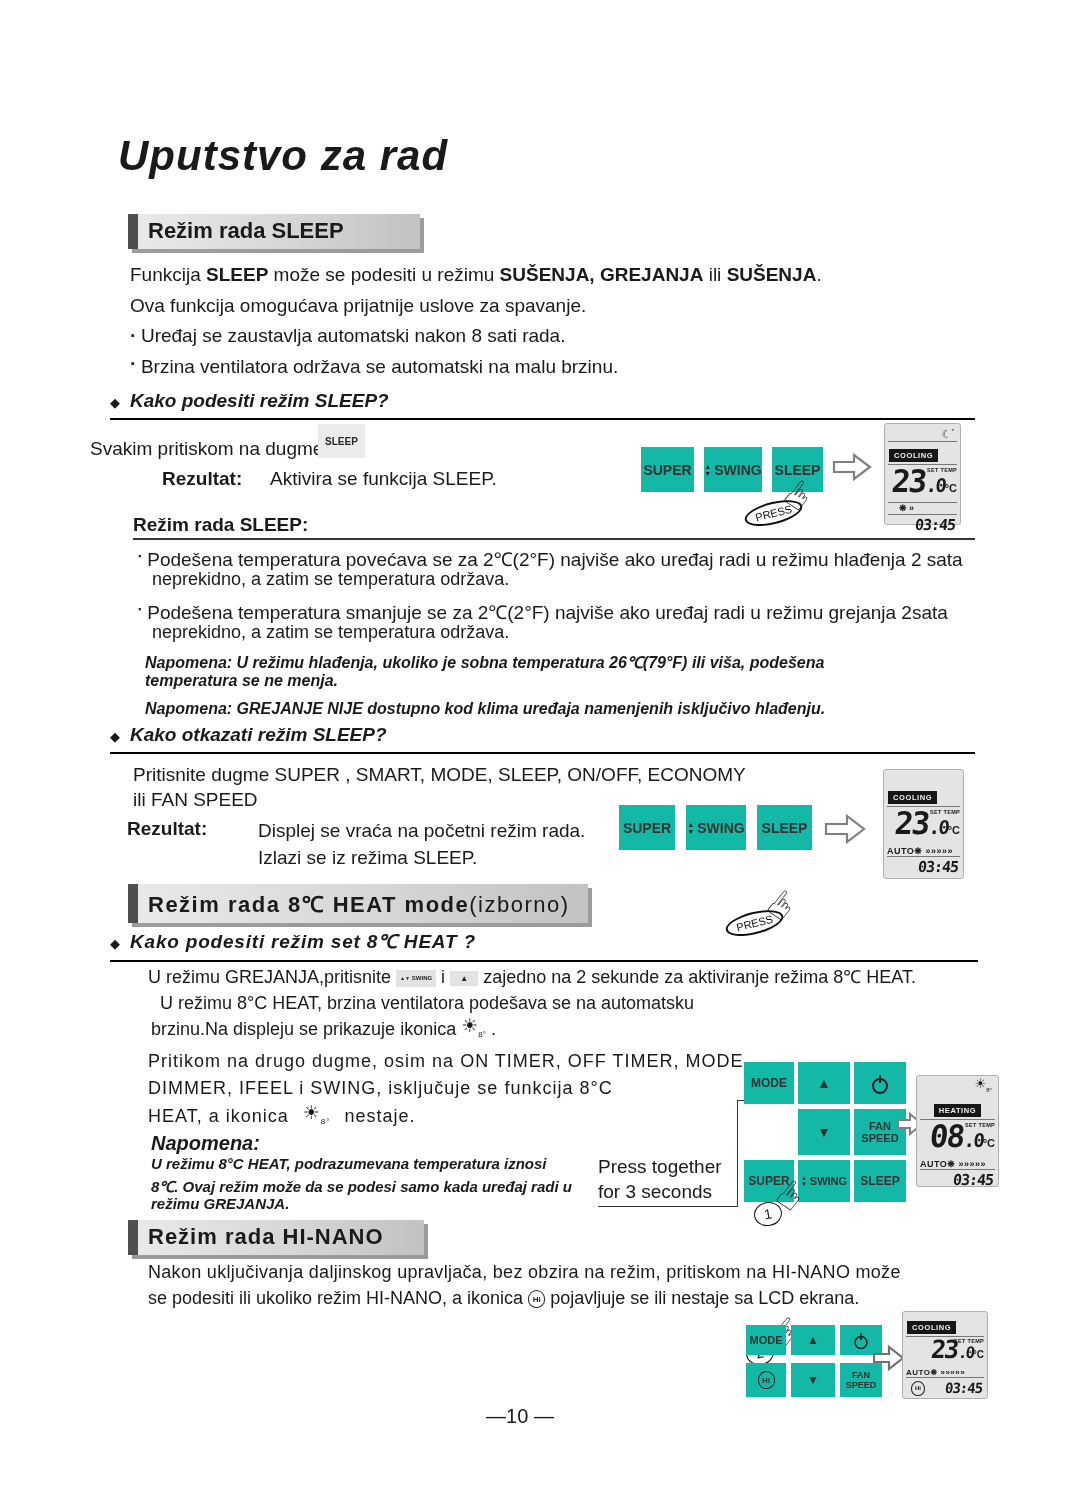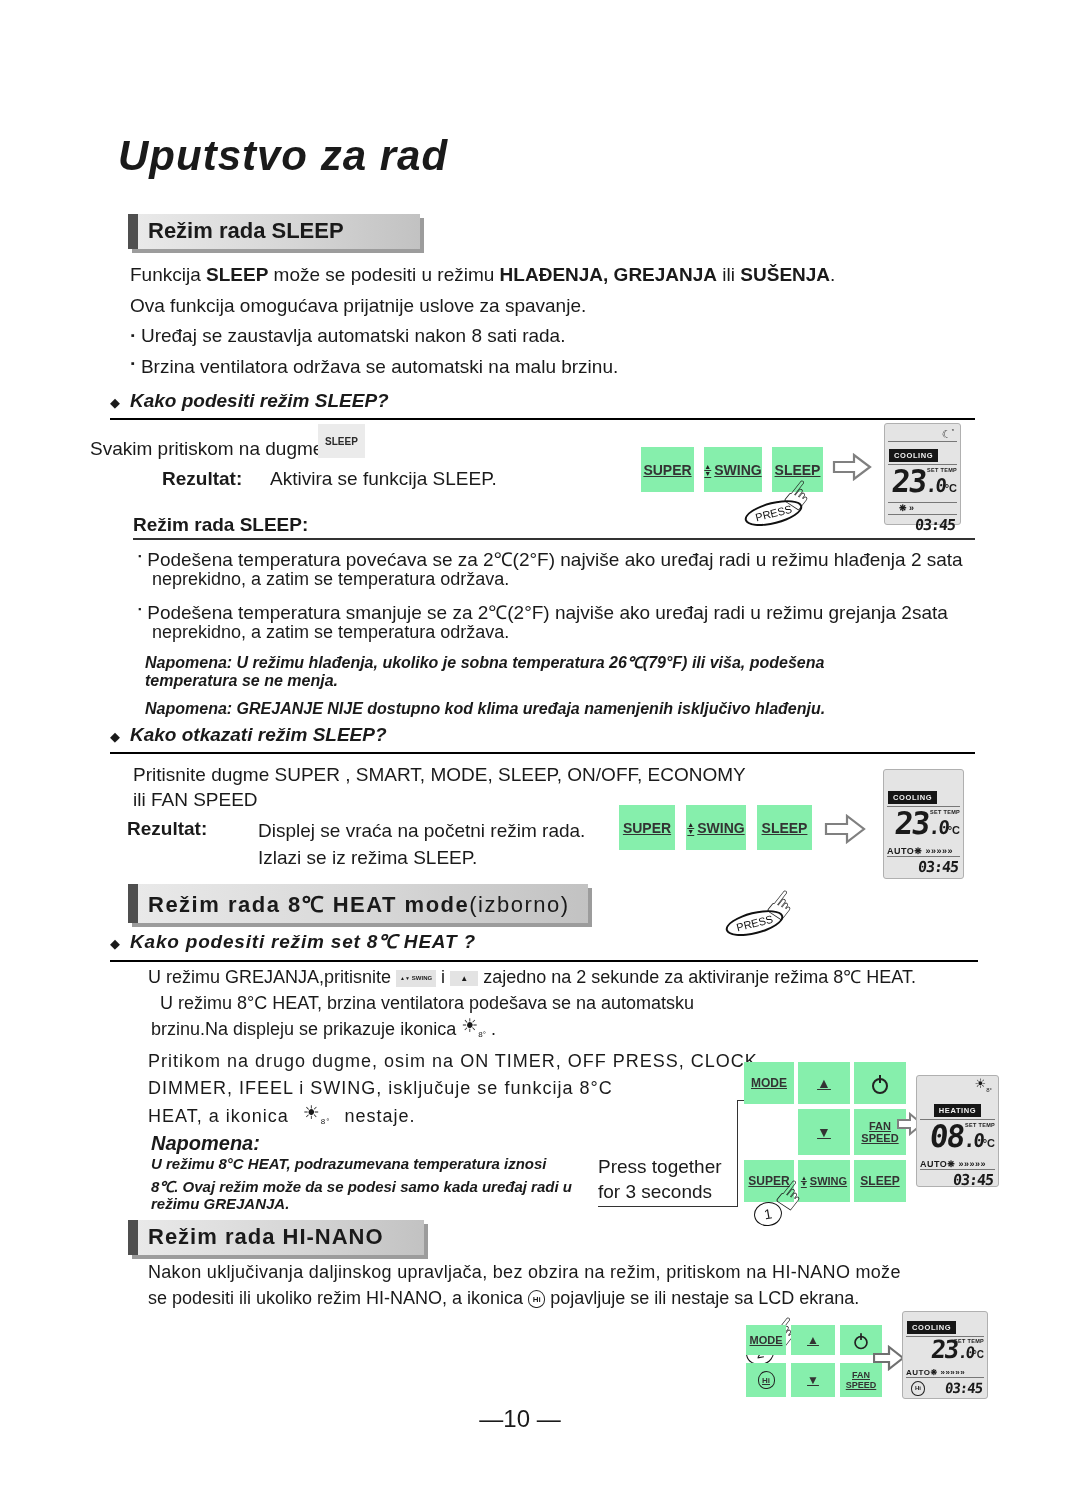--- a/index.html
+++ b/index.html
@@ -15,21 +15,21 @@
   .kako .diamond{font-size:13px;margin-right:10px;}
   .kako .ktext{font-size:19px;font-weight:bold;font-style:italic;}
   .txt{font-size:19px;}
   .txt18{font-size:18px;}
   .bullet-row{display:flex;font-size:19px;}
   .sq{font-size:11px;margin-right:6px;line-height:20px;}
   .note{font-size:16px;font-weight:bold;font-style:italic;}
   .note15{font-size:15px;font-weight:bold;font-style:italic;}
   .spaced{letter-spacing:1px;}
   .chip{background:#ebebeb;display:inline-flex;align-items:center;justify-content:center;font-weight:bold;color:#2a2a2a;}
-  .btn{background:#86efac;display:flex;align-items:center;justify-content:center;font-weight:bold;font-size:14px;color:#333;text-decoration:underline;}
+  .btn{background:#14b8a6;display:flex;align-items:center;justify-content:center;font-weight:bold;font-size:14px;color:#333;}
   .btn .updown{display:inline-flex;flex-direction:column;font-size:7px;line-height:7px;margin-right:3px;color:#222;}
   .btn-row{display:flex;}
   .grid-btns{display:grid;}
   .fan2{font-size:11px;line-height:12px;text-align:center;}
   .powerwrap{position:relative;width:16px;height:16px;}
   .powerwrap .pcircle{position:absolute;left:0;top:3px;width:12px;height:12px;border:2.2px solid #222;border-radius:50%;}
   .powerwrap .pstick{position:absolute;left:7px;top:0;width:2.2px;height:8px;background:#222;}
   .lcd{background:#e4e4e4;border:1px solid #b0b0b0;border-radius:3px;box-sizing:border-box;display:flex;flex-direction:column;}
   .lcdline{border-top:1.3px solid #777;margin:0 3px;}
   .lcd-badge{background:#161616;color:#f2f2f2;font-size:7.5px;font-weight:bold;letter-spacing:0.6px;padding:2px 5px;display:inline-block;}
@@ -47,33 +47,33 @@
   .fanr{font-size:9px;padding:0 0 0 14px;font-weight:bold;line-height:11px;}
   .handwrap{position:relative;}
   .hand-glyph{display:inline-block;font-size:38px;transform:rotate(-52deg);line-height:30px;}
   .oval{position:absolute;border:2px solid #111;border-radius:50%;padding:3px 9px;font-size:11px;color:#111;background:rgba(255,255,255,0.0);transform:rotate(-14deg);white-space:nowrap;}
   .numcircle{position:absolute;border:1.6px solid #111;border-radius:50%;width:26px;height:22px;display:flex;align-items:center;justify-content:center;font-size:14px;transform:rotate(-10deg);}
   .mini-chip{background:#e3e3e3;display:inline-flex;align-items:center;justify-content:center;font-weight:bold;vertical-align:middle;}
   .sun8{display:inline-block;font-size:19px;line-height:18px;vertical-align:middle;}
   .sun8 .sub{font-size:8px;vertical-align:sub;}
   .hi-icon{display:inline-flex;align-items:center;justify-content:center;border:1.7px solid #222;border-radius:50% 50% 46% 46%;width:15px;height:16px;font-size:8px;font-weight:bold;vertical-align:middle;}
   .connector{border-color:#333;}
-  .pgnum{font-size:24px;text-align:center;}
+  .pgnum{font-size:20px;text-align:center;}
   .underl{border-bottom:2px solid #333;padding-bottom:2px;}
   svg{display:block;}
 </style>
 </head>
 <body>
 
 <div class="abs doc-title" style="left:118px;top:132px;">Uputstvo za rad</div>
 
 <div class="abs section-hdr" style="left:128px;top:214px;width:258px;">Režim rada SLEEP</div>
 
 <div class="abs txt" style="left:130px;top:264px;">
-  <span>Funkcija </span><span class="b">SLEEP</span><span> može se podesiti u režimu </span><span class="b">HLAĐENJA, GREJANJA</span><span> ili </span><span class="b">SUŠENJA</span><span>.</span>
+  <span>Funkcija </span><span class="b">SLEEP</span><span> može se podesiti u režimu </span><span class="b">SUŠENJA, GREJANJA</span><span> ili </span><span class="b">SUŠENJA</span><span>.</span>
 </div>
 <div class="abs txt" style="left:130px;top:295px;">Ova funkcija omogućava prijatnije uslove za spavanje.</div>
 
 <div class="abs bullet-row" style="left:131px;top:325px;">
   <span class="sq">▪</span>
   <span>Uređaj se zaustavlja automatski nakon 8 sati rada.</span>
 </div>
 <div class="abs bullet-row" style="left:131px;top:356px;">
   <span class="sq" style="line-height:14px;">▪</span>
   <span>Brzina ventilatora  održava se automatski na malu brzinu.</span>
@@ -213,21 +213,21 @@
     </span>
   <span>zajedno na 2 sekunde za aktiviranje režima 8℃ HEAT.</span>
 </div>
 <div class="abs txt18" style="left:160px;top:993px;">U režimu 8°C HEAT, brzina ventilatora  podešava se na  automatsku</div>
 <div class="abs txt18" style="left:151px;top:1017px;">
   <span>brzinu.Na displeju se prikazuje ikonica</span>
   <span class="sun8"><span>☀</span><span class="sub">8°</span></span>
   <span>.</span>
 </div>
 
-<div class="abs txt18 spaced" style="left:148px;top:1051px;">Pritikom na drugo dugme, osim na ON TIMER, OFF PRESS, CLOCK,</div>
+<div class="abs txt18 spaced" style="left:148px;top:1051px;">Pritikom na drugo dugme, osim na ON TIMER, OFF TIMER, MODE,</div>
 <div class="abs txt18 spaced" style="left:148px;top:1078px;">DIMMER, IFEEL i SWING, isključuje se funkcija 8°C</div>
 <div class="abs txt18 spaced" style="left:148px;top:1104px;">
   <span>HEAT, a ikonica</span>
   <span class="sun8" style="margin:0 8px;"><span>☀</span><span class="sub">8°</span></span>
   <span>nestaje.</span>
 </div>
 
 <div class="abs note" style="left:151px;top:1132px;font-size:20px;">Napomena:</div>
 <div class="abs note15" style="left:151px;top:1155px;font-style:italic;">U režimu 8°C HEAT,  podrazumevana  temperatura  iznosi</div>
 <div class="abs note15" style="left:151px;top:1176px;">8℃.  Ovaj režim može da se podesi  samo kada uređaj radi u</div>

